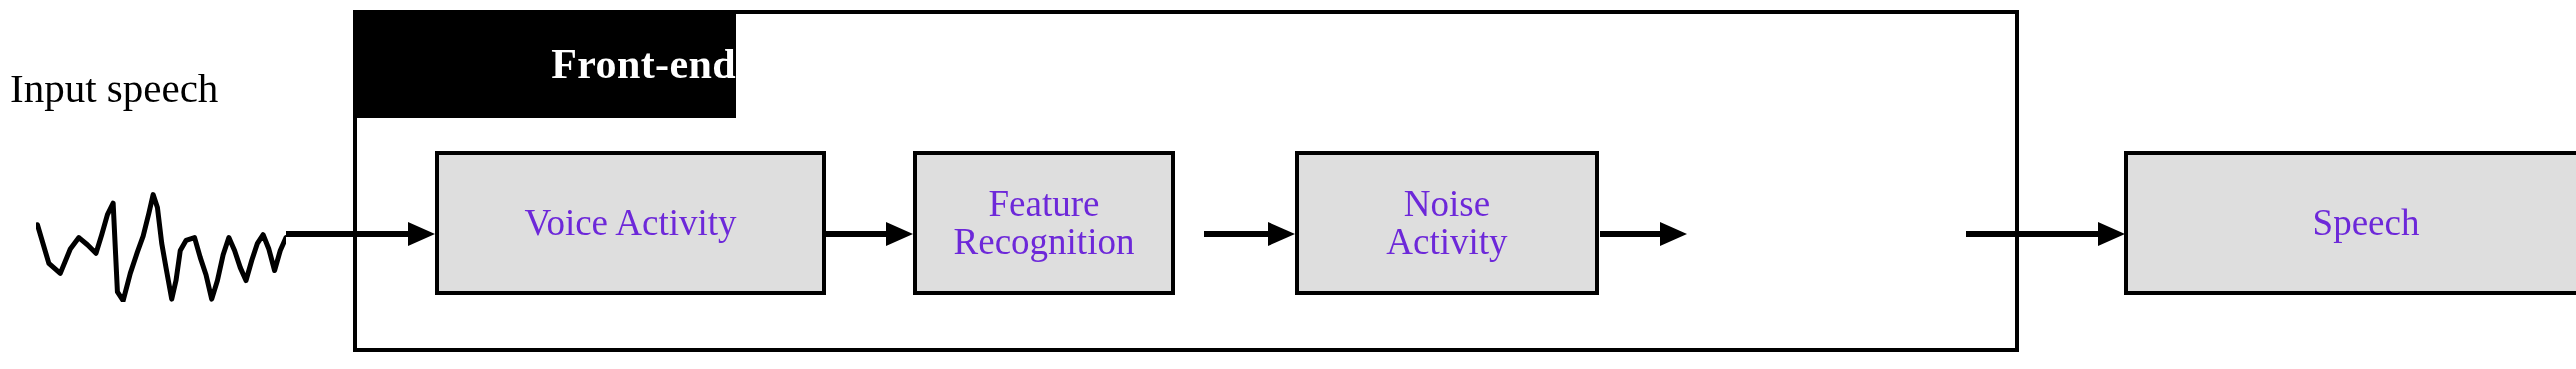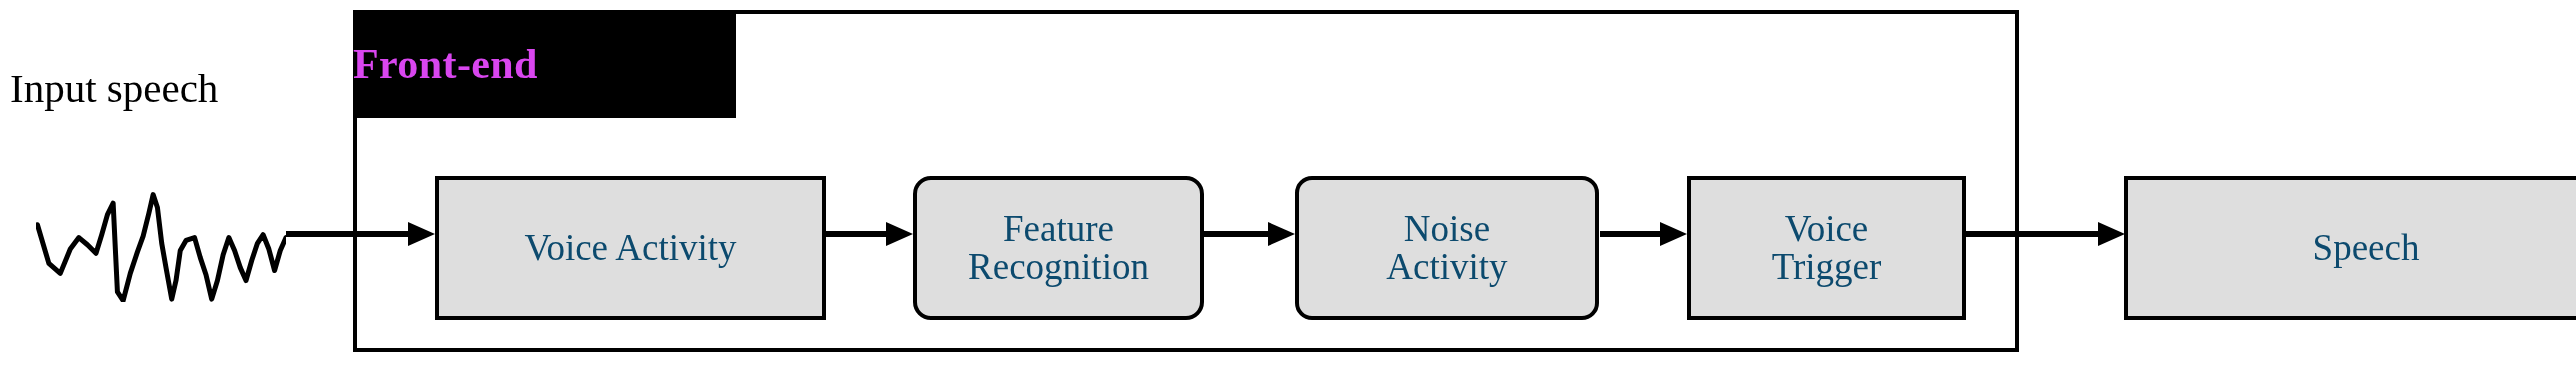--- a/index.html
+++ b/index.html
@@ -53,54 +53,54 @@
     box-sizing: border-box;
     background: transparent;
   }
   #frontend-banner {
     position: absolute;
     left: 353px;
     top: 10px;
     width: 383px;
     height: 108px;
     background: #000000;
-    color: #d946ef;
+    color: #ffffff;
     font-weight: bold;
     font-size: 42px;
     line-height: 108px;
-    text-align: left;
+    text-align: right;
     letter-spacing: 0.4px;
     font-family: "Liberation Serif", "DejaVu Serif", serif;
   }
 
   
   .proc-box {
     position: absolute;
-    top: 176px;
+    top: 151px;
     height: 144px;
     background: #dedede;
     border: 4.3px solid #000000;
     box-sizing: border-box;
     display: flex;
     flex-direction: column;
     justify-content: center;
-    color: #0c4a6e;
+    color: #6d28d9;
     font-size: 37px;
     line-height: 1.03;
     text-align: center;
     font-family: "Liberation Serif", "DejaVu Serif", serif;
   }
   .proc-box .ln {
     display: block;
     white-space: nowrap;
   }
 
   #box-vad   { left: 435px;  width: 391px; }
-  #box-fe    { left: 913px; width: 291px; border-radius: 18px; }
-  #box-nr    { left: 1295px; width: 304px; border-radius: 17px; }
+  #box-fe    { left: 913px; width: 262px; }
+  #box-nr    { left: 1295px; width: 304px; }
   #box-vt    { left: 1687px; width: 279px; }
   #box-asr   { left: 2124px; width: 484px; }
 
   
   .connector {
     position: absolute;
     top: 222px;
     height: 24px;
   }
   .connector .shaft {
@@ -182,24 +182,20 @@
   <div class="proc-box" id="box-nr">
     <span class="ln">Noise</span>
     <span class="ln">Activity</span>
   </div>
 
   <div class="connector" id="arrow-nr-vt">
     <div class="shaft"></div>
     <div class="head"></div>
   </div>
 
-  <div class="proc-box" id="box-vt">
-    <span class="ln">Voice</span>
-    <span class="ln">Trigger</span>
-  </div>
 
   <div class="connector" id="arrow-vt-asr">
     <div class="shaft"></div>
     <div class="head"></div>
   </div>
 
   <div class="proc-box" id="box-asr">
     <span class="ln">Speech</span>
   </div>
 

